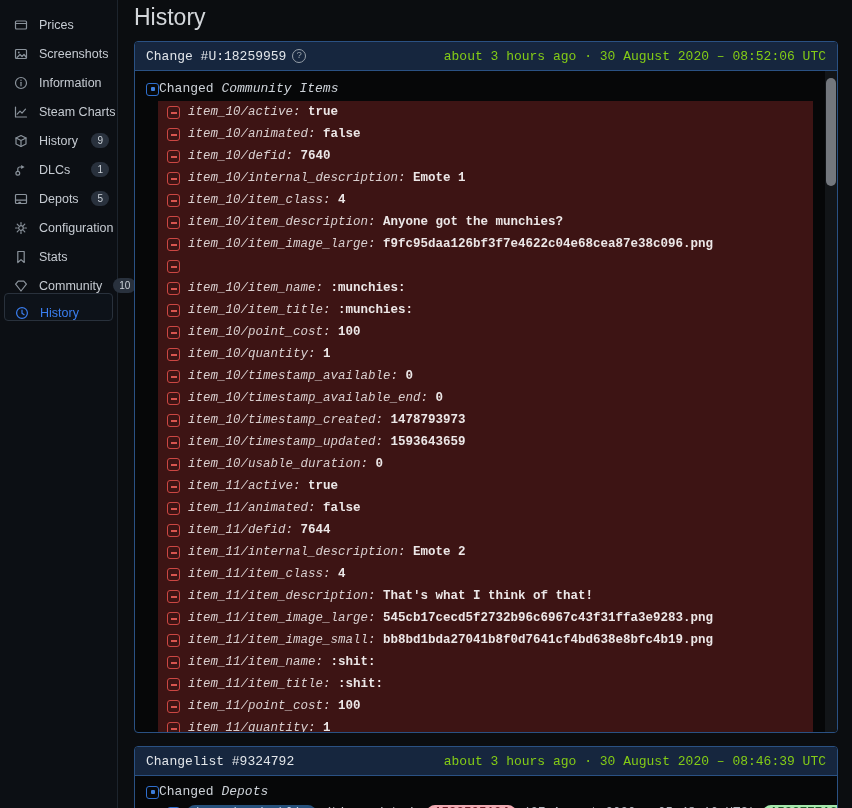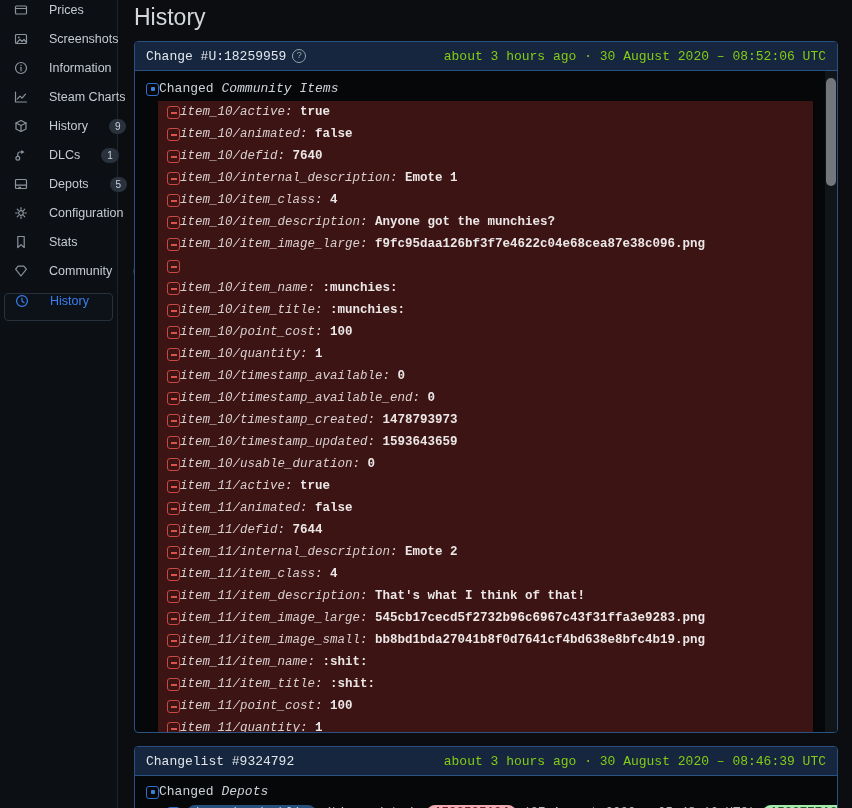--- a/index.html
+++ b/index.html
@@ -8,21 +8,21 @@
     background:#0b0d10;
     font-family:"Liberation Sans", sans-serif;
     color:#c9ced4;
   }
   
   .sidebar {
     position:absolute; left:0; top:0; bottom:0; width:118px;
     background:#0c0f14; border-right:1px solid #1d242d; padding-top:3px;
   }
   .side-item {
-    display:flex; align-items:flex-start; gap:21px;
+    display:flex; align-items:flex-end; gap:11px;
     height:29px; padding-left:14px; font-size:12.5px; color:#c6cbd2;
     cursor:pointer; white-space:nowrap;
   }
   .side-item .ico { width:14px; height:14px; flex:0 0 14px; color:#8b939c; display:flex; }
   .side-item .ico svg { width:14px; height:14px; }
   .side-item .badge {
     margin-left:auto; margin-right:8px;
     background:#29313d; color:#ccd2d9; font-size:10px; line-height:15px;
     padding:0 6px; border-radius:8px;
   }
@@ -59,21 +59,21 @@
   .toggle-ico {
     width:13px; height:13px; border:1px solid #2f6fce; border-radius:3px;
     position:relative; cursor:pointer; flex:0 0 13px;
   }
   .toggle-ico::after {
     content:""; position:absolute; left:3.5px; top:3.5px; width:4px; height:4px;
     background:#3d7edb; border-radius:1px;
   }
   
   .removed-list { margin:2px 24px 0 12px; background:#3d1414; }
-  .removed-row { height:22px; display:flex; align-items:center; padding-left:9px; font-size:12.5px; }
+  .removed-row { height:22px; display:flex; align-items:center; gap:8px; padding-left:9px; font-size:12.5px; }
   .minus-ico {
     width:13px; height:13px; border:1px solid #cb4743; border-radius:3px;
     position:relative; flex:0 0 13px;
   }
   .minus-ico::after {
     content:""; position:absolute; left:2.5px; top:5.5px; width:6px; height:1.5px; background:#d8554f;
   }
   .removed-row .k { font-style:italic; color:#d9cfcf; white-space:nowrap; }
   .removed-row .v { font-weight:bold; color:#ece7e7; white-space:nowrap; }
   

